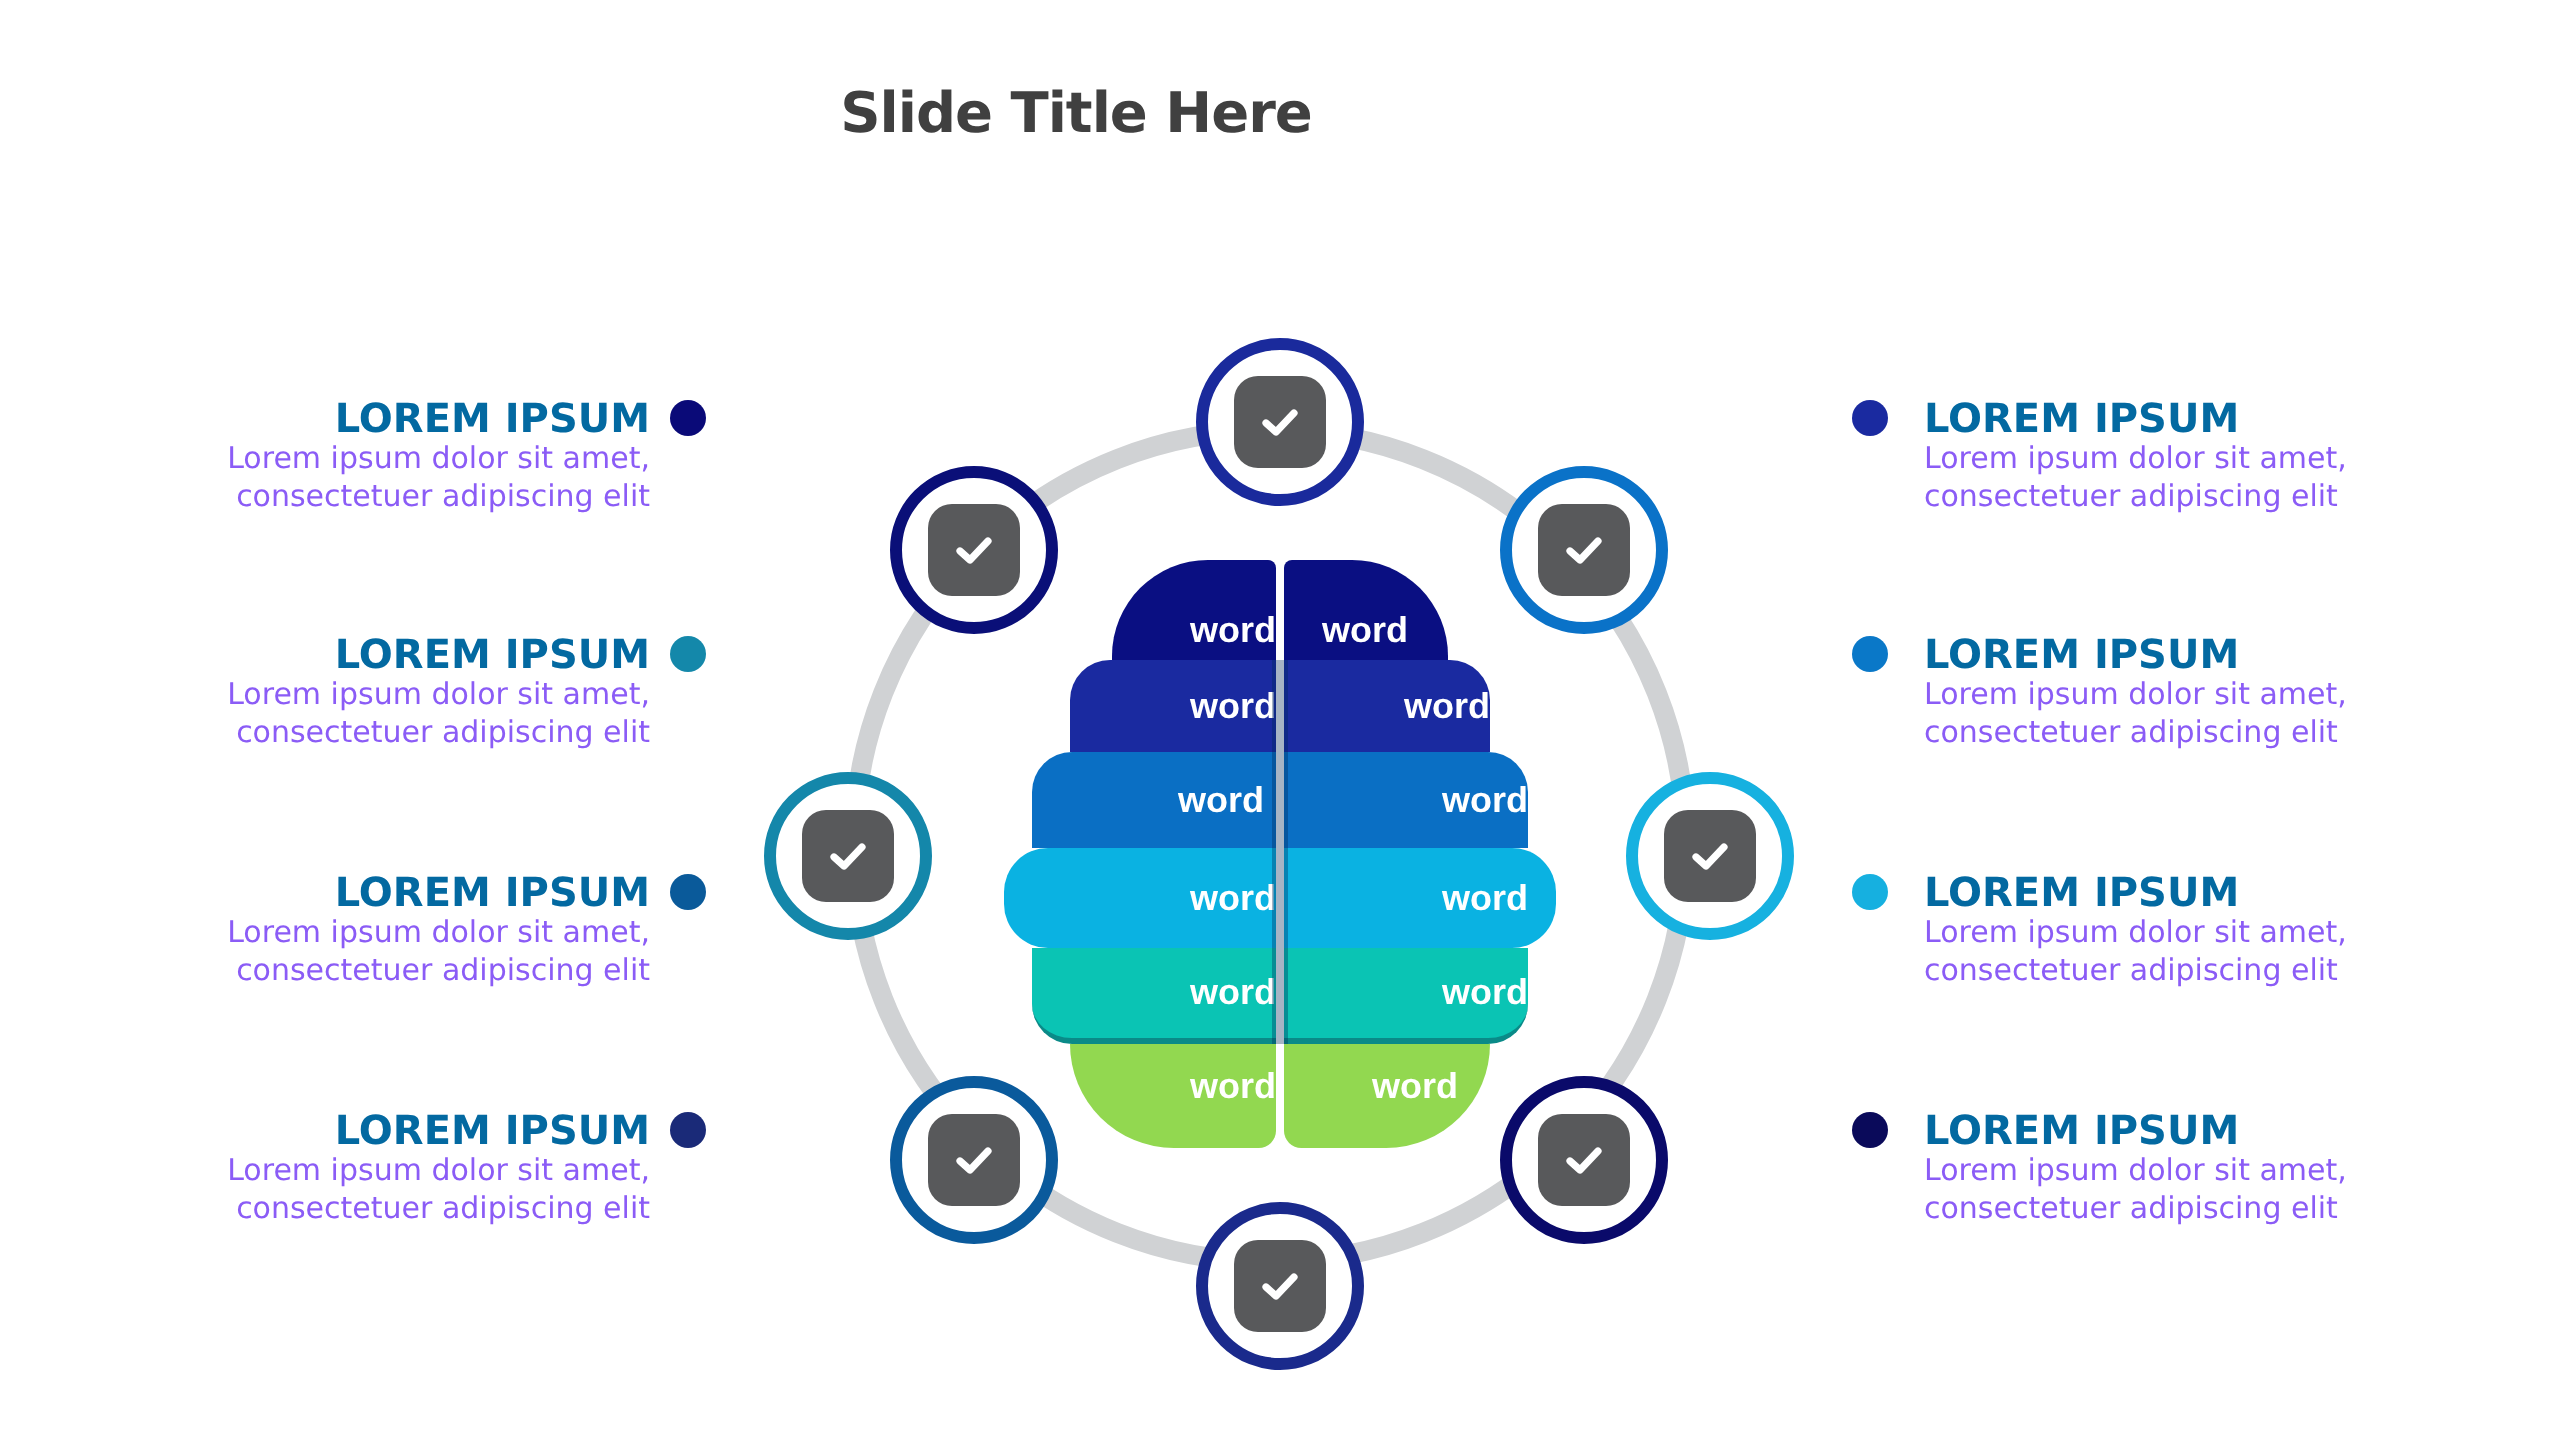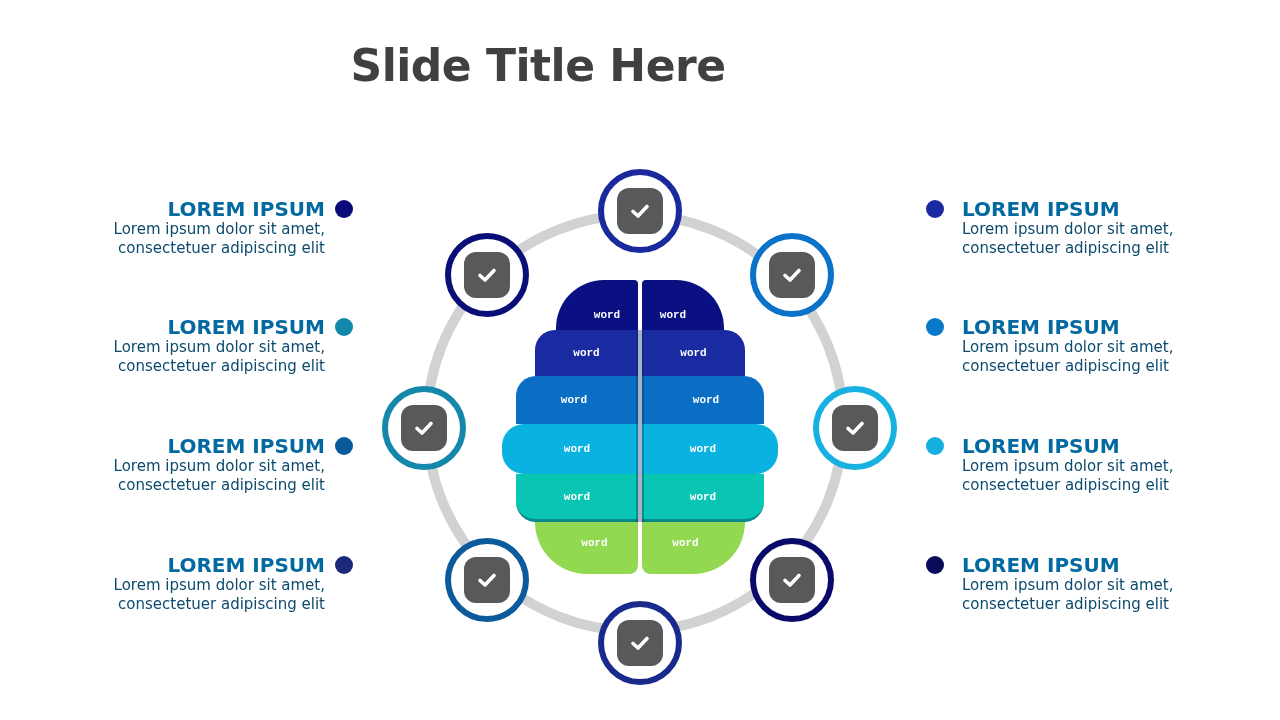--- a/index.html
+++ b/index.html
@@ -1,29 +1,29 @@
 <!DOCTYPE html>
 <html><head>
 <meta charset="utf-8">
 <style>
   html, body { margin:0; padding:0; }
   body { width:1280px; height:720px; background:#ffffff; position:relative; overflow:hidden; font-family:"DejaVu Sans", sans-serif; }
-  .title { position:absolute; left:0; top:40px; width:1076px; text-align:center; font-size:44px; font-weight:bold; color:#404040; letter-spacing:-0.5px; }
+  .title { position:absolute; left:0; top:40px; width:1076px; text-align:center; font-size:28px; font-weight:bold; color:#404040; letter-spacing:-0.5px; }
   .ring { position:absolute; left:422px; top:210px; width:426px; height:426px; border:10px solid #d0d2d4; border-radius:50%; box-sizing:border-box; }
   .node { position:absolute; width:84px; height:84px; margin-left:-42px; margin-top:-42px; border-radius:50%; border:6px solid #1a2a9c; box-sizing:border-box; background:#fff; display:flex; align-items:center; justify-content:center; }
   .node .sq { width:46px; height:46px; border-radius:12px; background:#58595b; display:flex; align-items:center; justify-content:center; }
   .node svg { width:24px; height:24px; }
   .label { position:absolute; width:230px; }
   .label .h { font-size:20px; font-weight:bold; color:#0369a1; line-height:22px; white-space:nowrap; }
-  .label .b { font-size:15px; color:#0c4a6e; line-height:19px; white-space:nowrap; }
+  .label .b { font-size:15px; color:#8b5cf6; line-height:19px; white-space:nowrap; }
   .label.left { text-align:right; }
   .label.right { text-align:left; }
   .dot { position:absolute; width:18px; height:18px; border-radius:50%; margin-left:-9px; margin-top:-9px; }
   .brain { position:absolute; left:500px; top:278px; width:280px; height:300px; }
-  .seg { position:absolute; display:flex; align-items:center; justify-content:center; color:#ffffff; font-family:Liberation Mono, monospace; font-weight:bold; font-size:11px; box-sizing:border-box; }
+  .seg { position:absolute; display:flex; align-items:center; justify-content:flex-end; color:#ffffff; font-family:Liberation Sans, sans-serif; font-weight:bold; font-size:18px; box-sizing:border-box; }
 </style>
 </head>
 <body>
 
 <div>
   <div class="title">Slide Title Here</div>
 
   <div class="ring"></div>
 
   <div class="node" style="left:640px; top:211px; border-color:#1a2a9c;">

